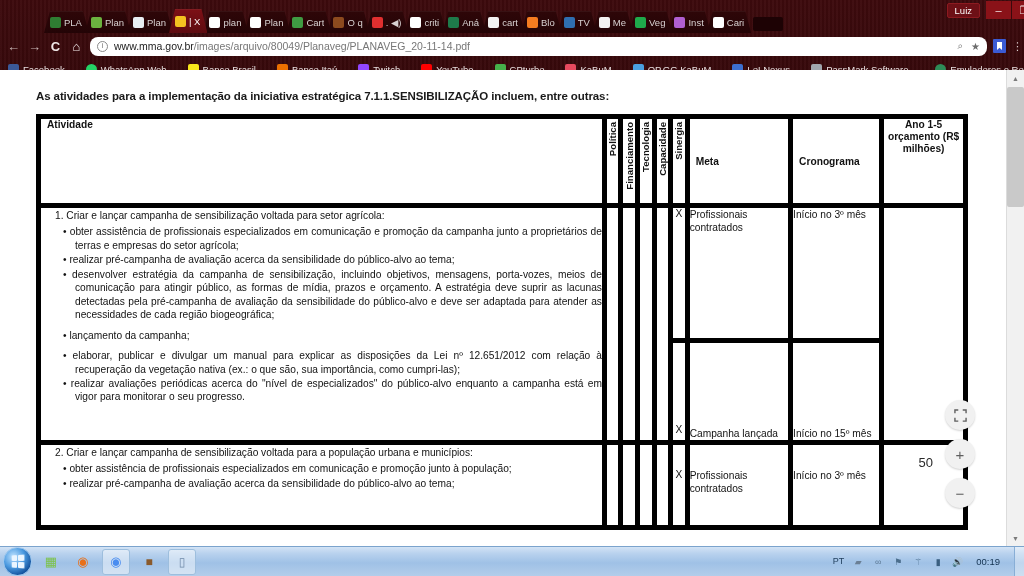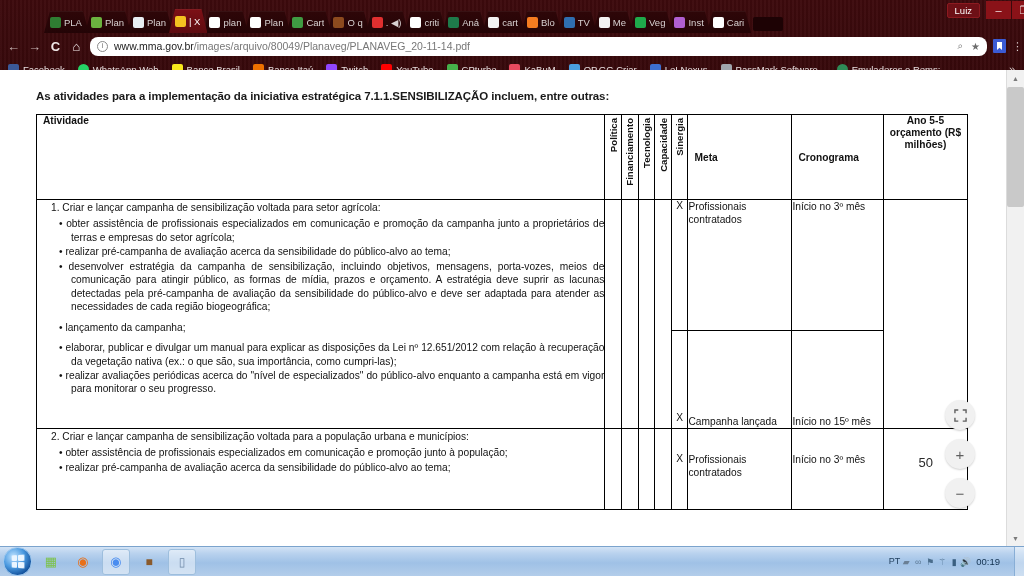--- a/index.html
+++ b/index.html
@@ -82,21 +82,21 @@
   .url .path{color:#777;}
   .omni-right{margin-left:auto;display:flex;align-items:center;gap:8px;color:#6d6d6d;font-size:10px;}
   .ext-icon{width:13px;height:14px;background:#3b5bd4;border-radius:1px;display:flex;
             align-items:center;justify-content:center;}
   .ext-icon i{display:block;width:5px;height:8px;background:#fff;
               clip-path:polygon(0 0,100% 0,100% 100%,50% 72%,0 100%);font-style:normal;}
   .kebab{color:#dcd0d0;font-size:11px;letter-spacing:0;line-height:8px;width:6px;text-align:center;}
 
   
   .bookmarks{
-    height:20px;display:flex;align-items:center;padding:0 5px;gap:4px;
+    height:20px;display:flex;align-items:center;padding:0 5px;gap:12px;
     font-size:9.5px;color:#e7dede;overflow:hidden;
   }
   .bm{display:flex;align-items:center;gap:4px;padding:0 6px 0 3px;white-space:nowrap;}
   .bmico{width:11px;height:11px;border-radius:2px;flex:0 0 11px;display:block;}
   .bm-more{margin-left:auto;font-size:11px;color:#e4dada;padding-right:4px;}
 
   
   .viewer{
     position:absolute;left:0;top:70px;width:1024px;height:477px;background:#ffffff;
     overflow:hidden;
@@ -109,21 +109,21 @@
     position:absolute;left:36px;top:20px;width:700px;
     font-size:11.5px;font-weight:bold;color:#1a1a1a;letter-spacing:-.1px;
   }
 
   
   .tbl{
     position:absolute;left:36px;top:44px;width:932px;
     border-collapse:collapse;table-layout:fixed;
     font-size:10.2px;color:#121212;
   }
-  .tbl td,.tbl th{border:1px solid #000000;vertical-align:top;padding:0;}
+  .tbl td,.tbl th{border:5px solid #000000;vertical-align:top;padding:0;}
   .supbox{
     position:absolute;left:583px;top:32px;width:100px;height:35px;
     border:1px solid #1a1a1a;border-bottom:none;background:#fff;
     display:flex;align-items:center;justify-content:center;text-align:center;
     font-size:10.4px;font-weight:bold;line-height:1.15;color:#101010;
     box-sizing:border-box;
   }
   .hcell{font-weight:bold;text-align:center;vertical-align:middle;padding:4px 3px;}
   .hcell.left{text-align:left;padding-left:6px;}
   .vert{
@@ -178,21 +178,21 @@
     display:flex;align-items:center;justify-content:center;
   }
   .orb-logo{width:13px;height:13px;display:grid;grid-template-columns:1fr 1fr;
             grid-template-rows:1fr 1fr;gap:1px;transform:perspective(18px) rotateY(-14deg);}
   .orb-logo i{display:block;background:#eaf5ff;border-radius:1px;}
   .tbitem{
     width:26px;height:24px;margin-left:6px;border-radius:3px;
     display:flex;align-items:center;justify-content:center;
   }
   .tbitem.on{background:rgba(255,255,255,.45);border:1px solid #9dbedd;}
-  .tray{margin-left:auto;display:flex;align-items:flex-start;padding-right:8px;
+  .tray{margin-left:auto;display:flex;align-items:flex-start;gap:8px;padding-right:8px;
         font-size:9px;color:#23415f;}
   .tray .ti{width:12px;height:12px;display:flex;align-items:center;justify-content:center;}
   .clock{font-size:9.5px;color:#12314f;padding-left:4px;}
   .showdesk{width:9px;height:29px;background:rgba(255,255,255,.35);border-left:1px solid #88aed6;margin-left:6px;}
 </style>
 </head>
 <body>
 
 <div class="screen">
 
@@ -328,21 +328,21 @@
       <span class="bm">
           <span class="bmico" style="background:#46b04a"></span>
           <span>CPturbo</span>
         </span>
       <span class="bm">
           <span class="bmico" style="background:#e84a5f"></span>
           <span>KaBuM</span>
         </span>
       <span class="bm">
           <span class="bmico" style="background:#4a9fe0"></span>
-          <span>OP.GG Criar</span>
+          <span>OP.GG KaBuM</span>
         </span>
       <span class="bm">
           <span class="bmico" style="background:#3d6fd0"></span>
           <span>LoLNexus</span>
         </span>
       <span class="bm">
           <span class="bmico" style="background:#a0a6ad"></span>
           <span>PassMark Software - </span>
         </span>
       <span class="bm">
@@ -383,21 +383,21 @@
                   <div class="vert">Tecnologia</div>
                 </th>
             <th class="vcell">
                   <div class="vert">Capacidade</div>
                 </th>
             <th class="vcell">
                   <div class="vert">Sinergia</div>
                 </th>
             <th class="hcell left" style="vertical-align:middle">Meta</th>
             <th class="hcell left" style="vertical-align:middle">Cronograma</th>
-            <th class="hcell" style="line-height:1.2">Ano 5-5 orçamento (R$ milhões)</th>
+            <th class="hcell" style="line-height:1.2">Ano 1-5 orçamento (R$ milhões)</th>
           </tr>
 
           <tr>
             <td class="actcell" rowspan="2" style="height:117px;">
               <p class="num">1.  Criar e lançar campanha de sensibilização voltada para setor agrícola:</p>
               <p class="bul">• obter assistência de profissionais especializados em comunicação e promoção da campanha junto a proprietários de terras e empresas do setor agrícola;</p>
               <p class="bul">• realizar pré-campanha de avaliação acerca da sensibilidade do público-alvo ao tema;</p>
               <p class="bul">• desenvolver estratégia da campanha de sensibilização, incluindo objetivos, mensagens, porta-vozes, meios de comunicação para atingir público, as formas de mídia, prazos e orçamento. A estratégia deve suprir as lacunas detectadas pela pré-campanha de avaliação da sensibilidade do público-alvo e deve ser adaptada para atender as necessidades de cada região biogeográfica;</p>
               <p class="bul sp">• lançamento da campanha;</p>
               <p class="bul sp">• elaborar, publicar e divulgar um manual para explicar as disposições da Lei nº 12.651/2012 com relação à recuperação da vegetação nativa (ex.: o que são, sua importância, como cumpri-las);</p>

